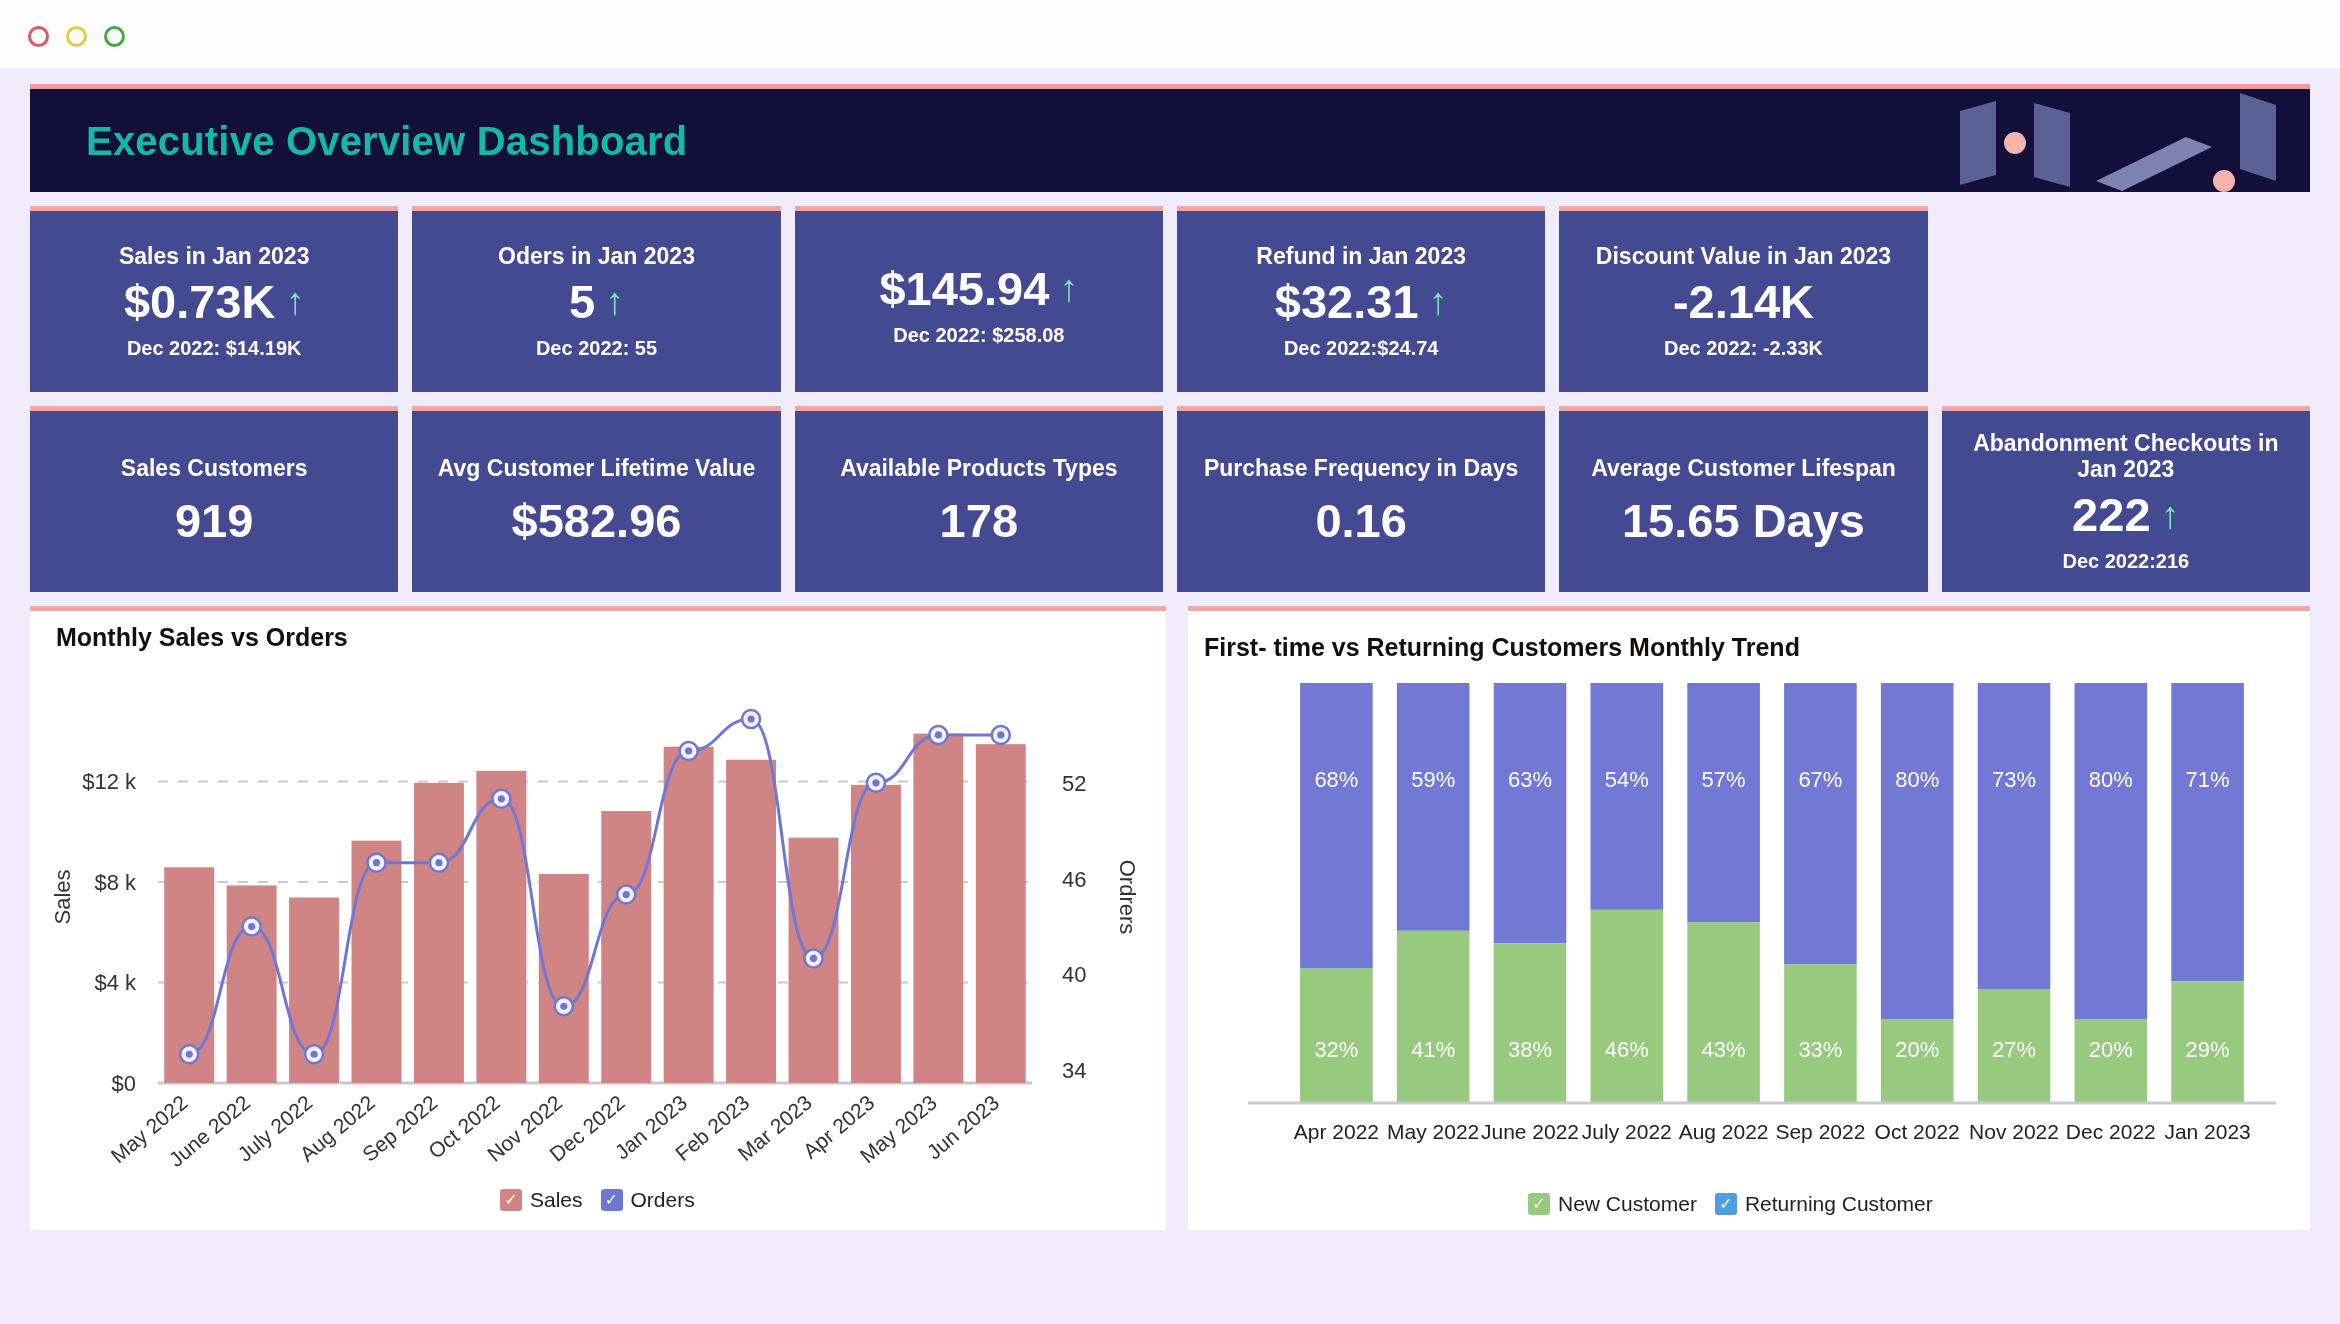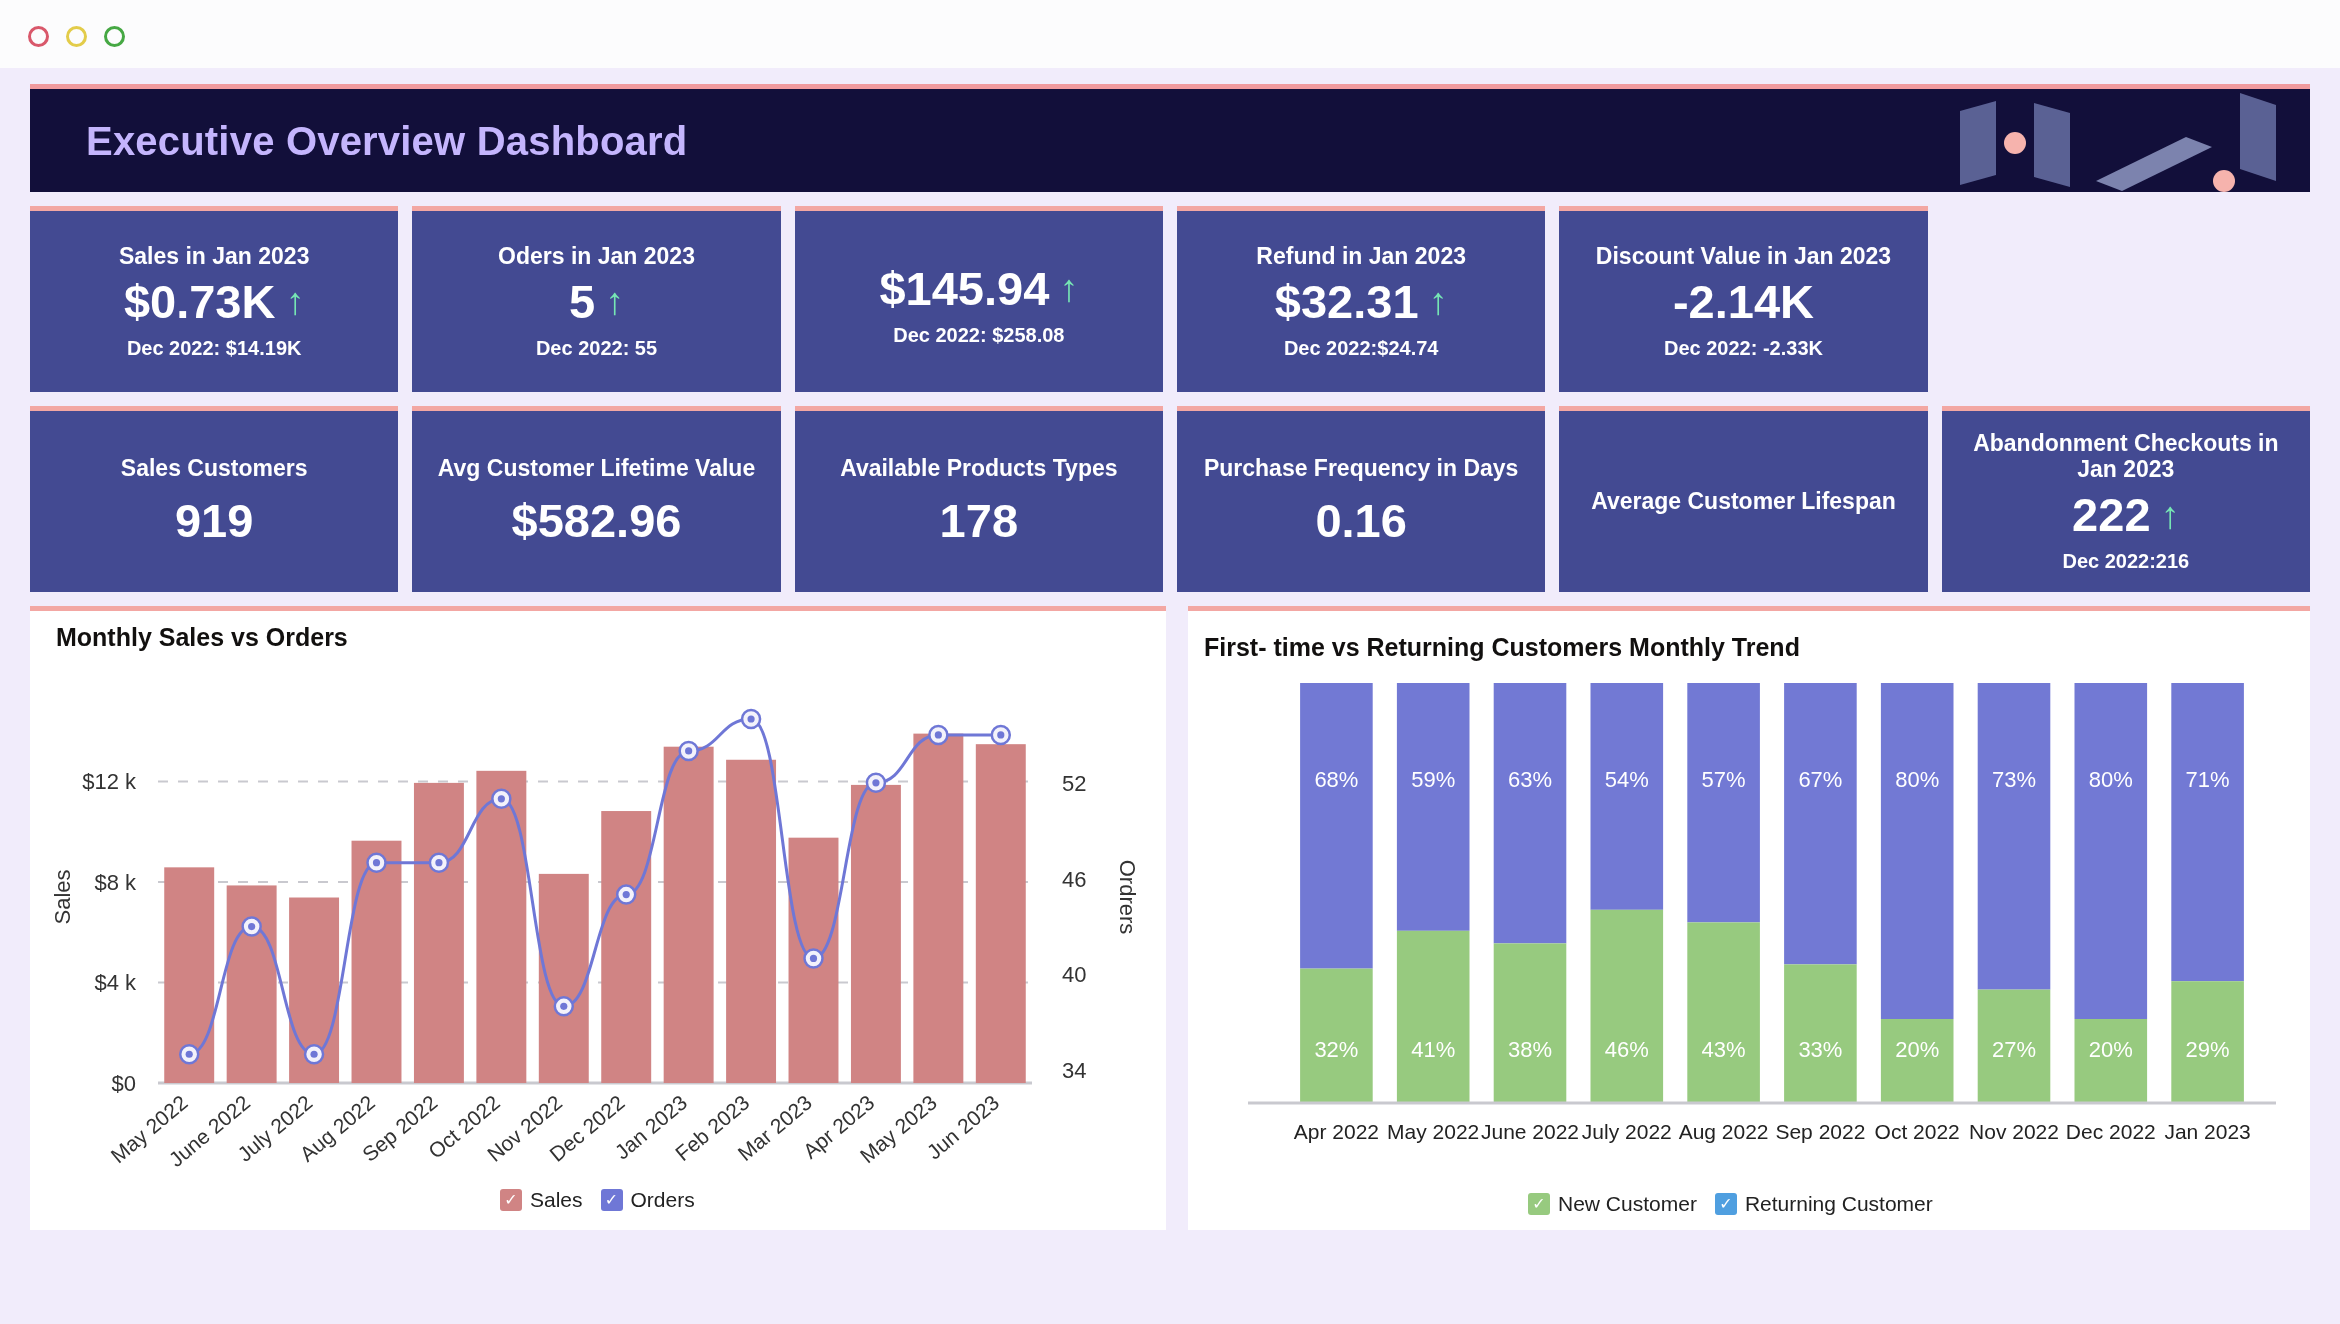--- a/index.html
+++ b/index.html
@@ -29,21 +29,21 @@
   }
 
   
   .banner {
     position: relative; width: 2280px; height: 108px;
     background: #120f3a; border-top: 5px solid #f09a9e;
     overflow: hidden;
   }
   .banner-title {
     position: absolute; left: 56px; top: 50%; transform: translateY(-50%);
-    color: #c4b5fd; font-size: 40px; font-weight: 700; letter-spacing: .2px;
+    color: #14b8a6; font-size: 40px; font-weight: 700; letter-spacing: .2px;
     white-space: nowrap;
   }
   .logo { position: absolute; right: 30px; top: 0; width: 330px; height: 108px; }
 
   
   .kpi-grid {
     width: 2280px; margin-top: 14px;
     display: grid; grid-template-columns: repeat(6, 1fr); gap: 14px;
   }
   .kpi {
@@ -186,20 +186,23 @@
         </div>
       </div>
       <div class="kpi nosub">
         <div class="kpi-label">Purchase Frequency in Days</div>
         <div class="kpi-value">
           <span>0.16</span>
         </div>
       </div>
       <div class="kpi nosub">
         <div class="kpi-label">Average Customer Lifespan</div>
+        <div class="kpi-value">
+          <span>15.65 Days</span>
+        </div>
       </div>
       <div class="kpi">
         <div class="kpi-label">Abandonment Checkouts in Jan 2023</div>
         <div class="kpi-value">
           <span>222</span>
           <span class="arrow">↑</span>
         </div>
         <div class="kpi-sub">Dec 2022:216</div>
       </div>
     </div>

